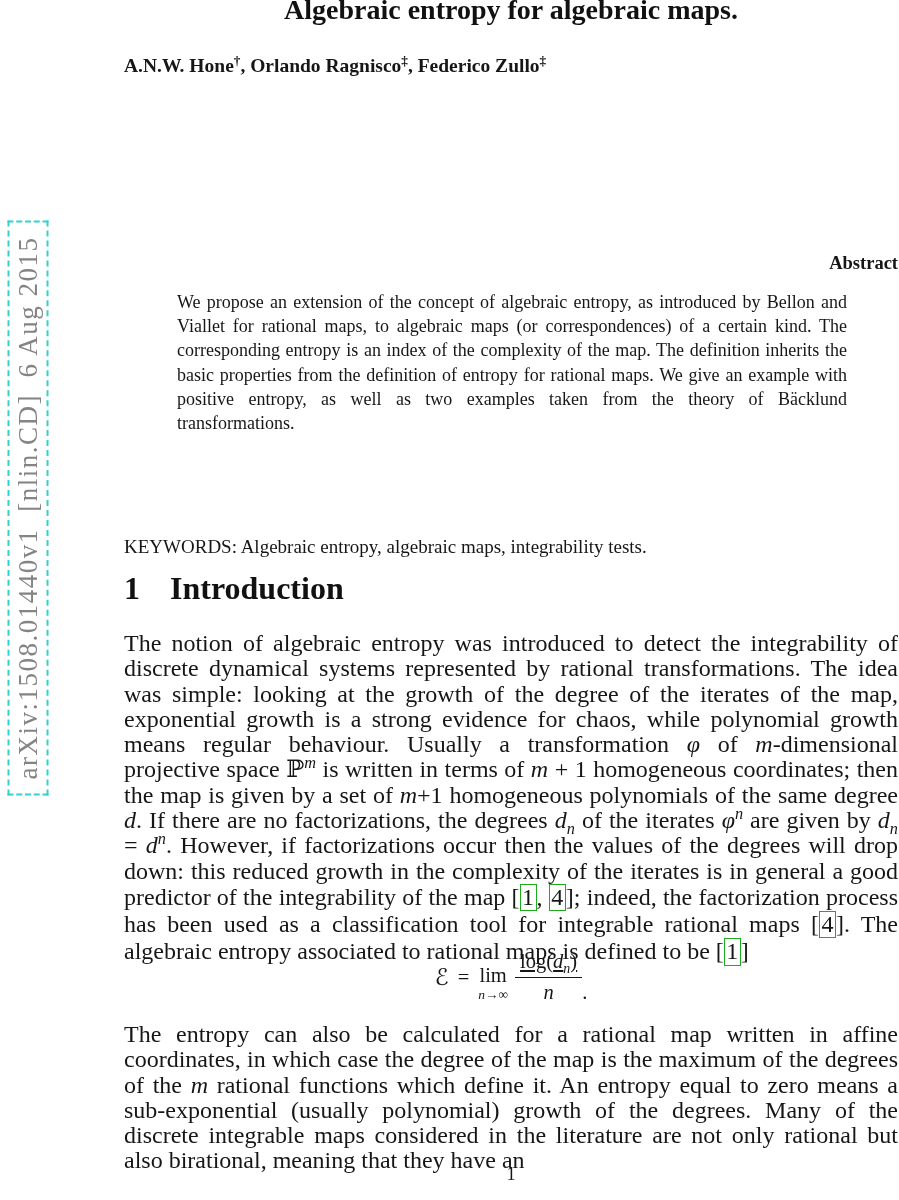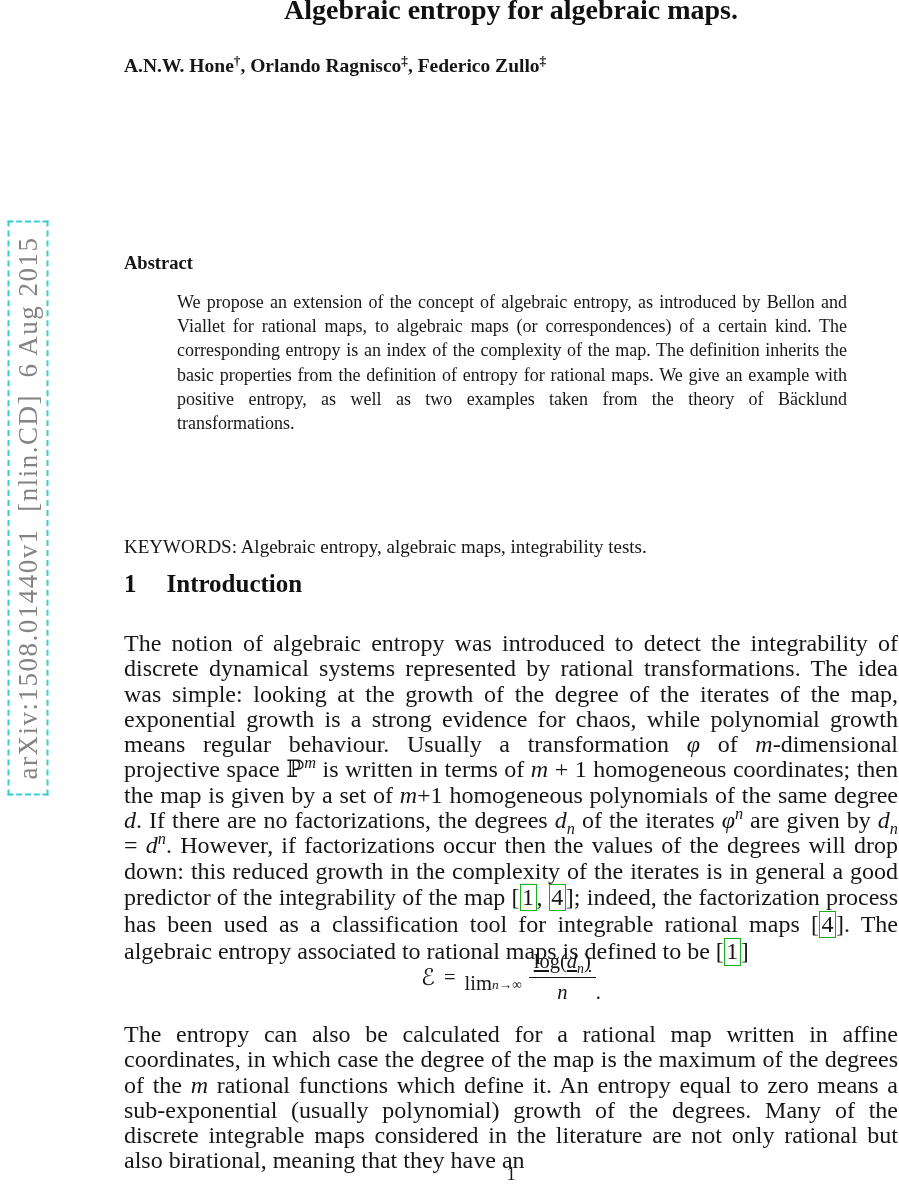--- a/index.html
+++ b/index.html
@@ -58,21 +58,21 @@
     width: 100%;
     text-align: center;
     font-size: 18.5px;
     line-height: 25.5px;
   }
   sup, sub { font-size: 68%; line-height: 0; }
   .abstract-heading {
     position: absolute;
     top: 253px;
     width: 100%;
-    text-align: left;
+    text-align: right;
     font-weight: bold;
     font-size: 18.5px;
   }
   .abstract-body {
     position: absolute;
     top: 290px;
     left: 53px;
     width: 670px;
     font-size: 18px;
     line-height: 24.2px;
@@ -82,21 +82,21 @@
     position: absolute;
     top: 536px;
     left: 0;
     width: 774px;
     font-size: 19px;
   }
   .section-heading {
     position: absolute;
     top: 570px;
     left: 0;
-    font-size: 25px;
+    font-size: 32px;
     font-weight: bold;
     color: #111;
   }
   .sec-num { margin-right: 30px; }
   .para {
     position: absolute;
     left: 0;
     width: 774px;
     font-size: 24px;
     line-height: 25.3px;
@@ -122,21 +122,21 @@
   }
   .cal {
     font-style: italic;
     font-size: 23px;
     margin-right: 9px;
     font-family: "DejaVu Serif", "DejaVu Sans", serif;
   }
   .eqs { margin-right: 9px; }
   .lim {
     display: inline-flex;
-    flex-direction: row;
+    flex-direction: column;
     align-items: center;
     line-height: 1;
     margin-right: 7px;
     transform: translateY(6px);
   }
   .lim-sub { font-size: 13.5px; margin-top: 3px; }
   .frac {
     display: inline-flex;
     flex-direction: column;
     align-items: center;

